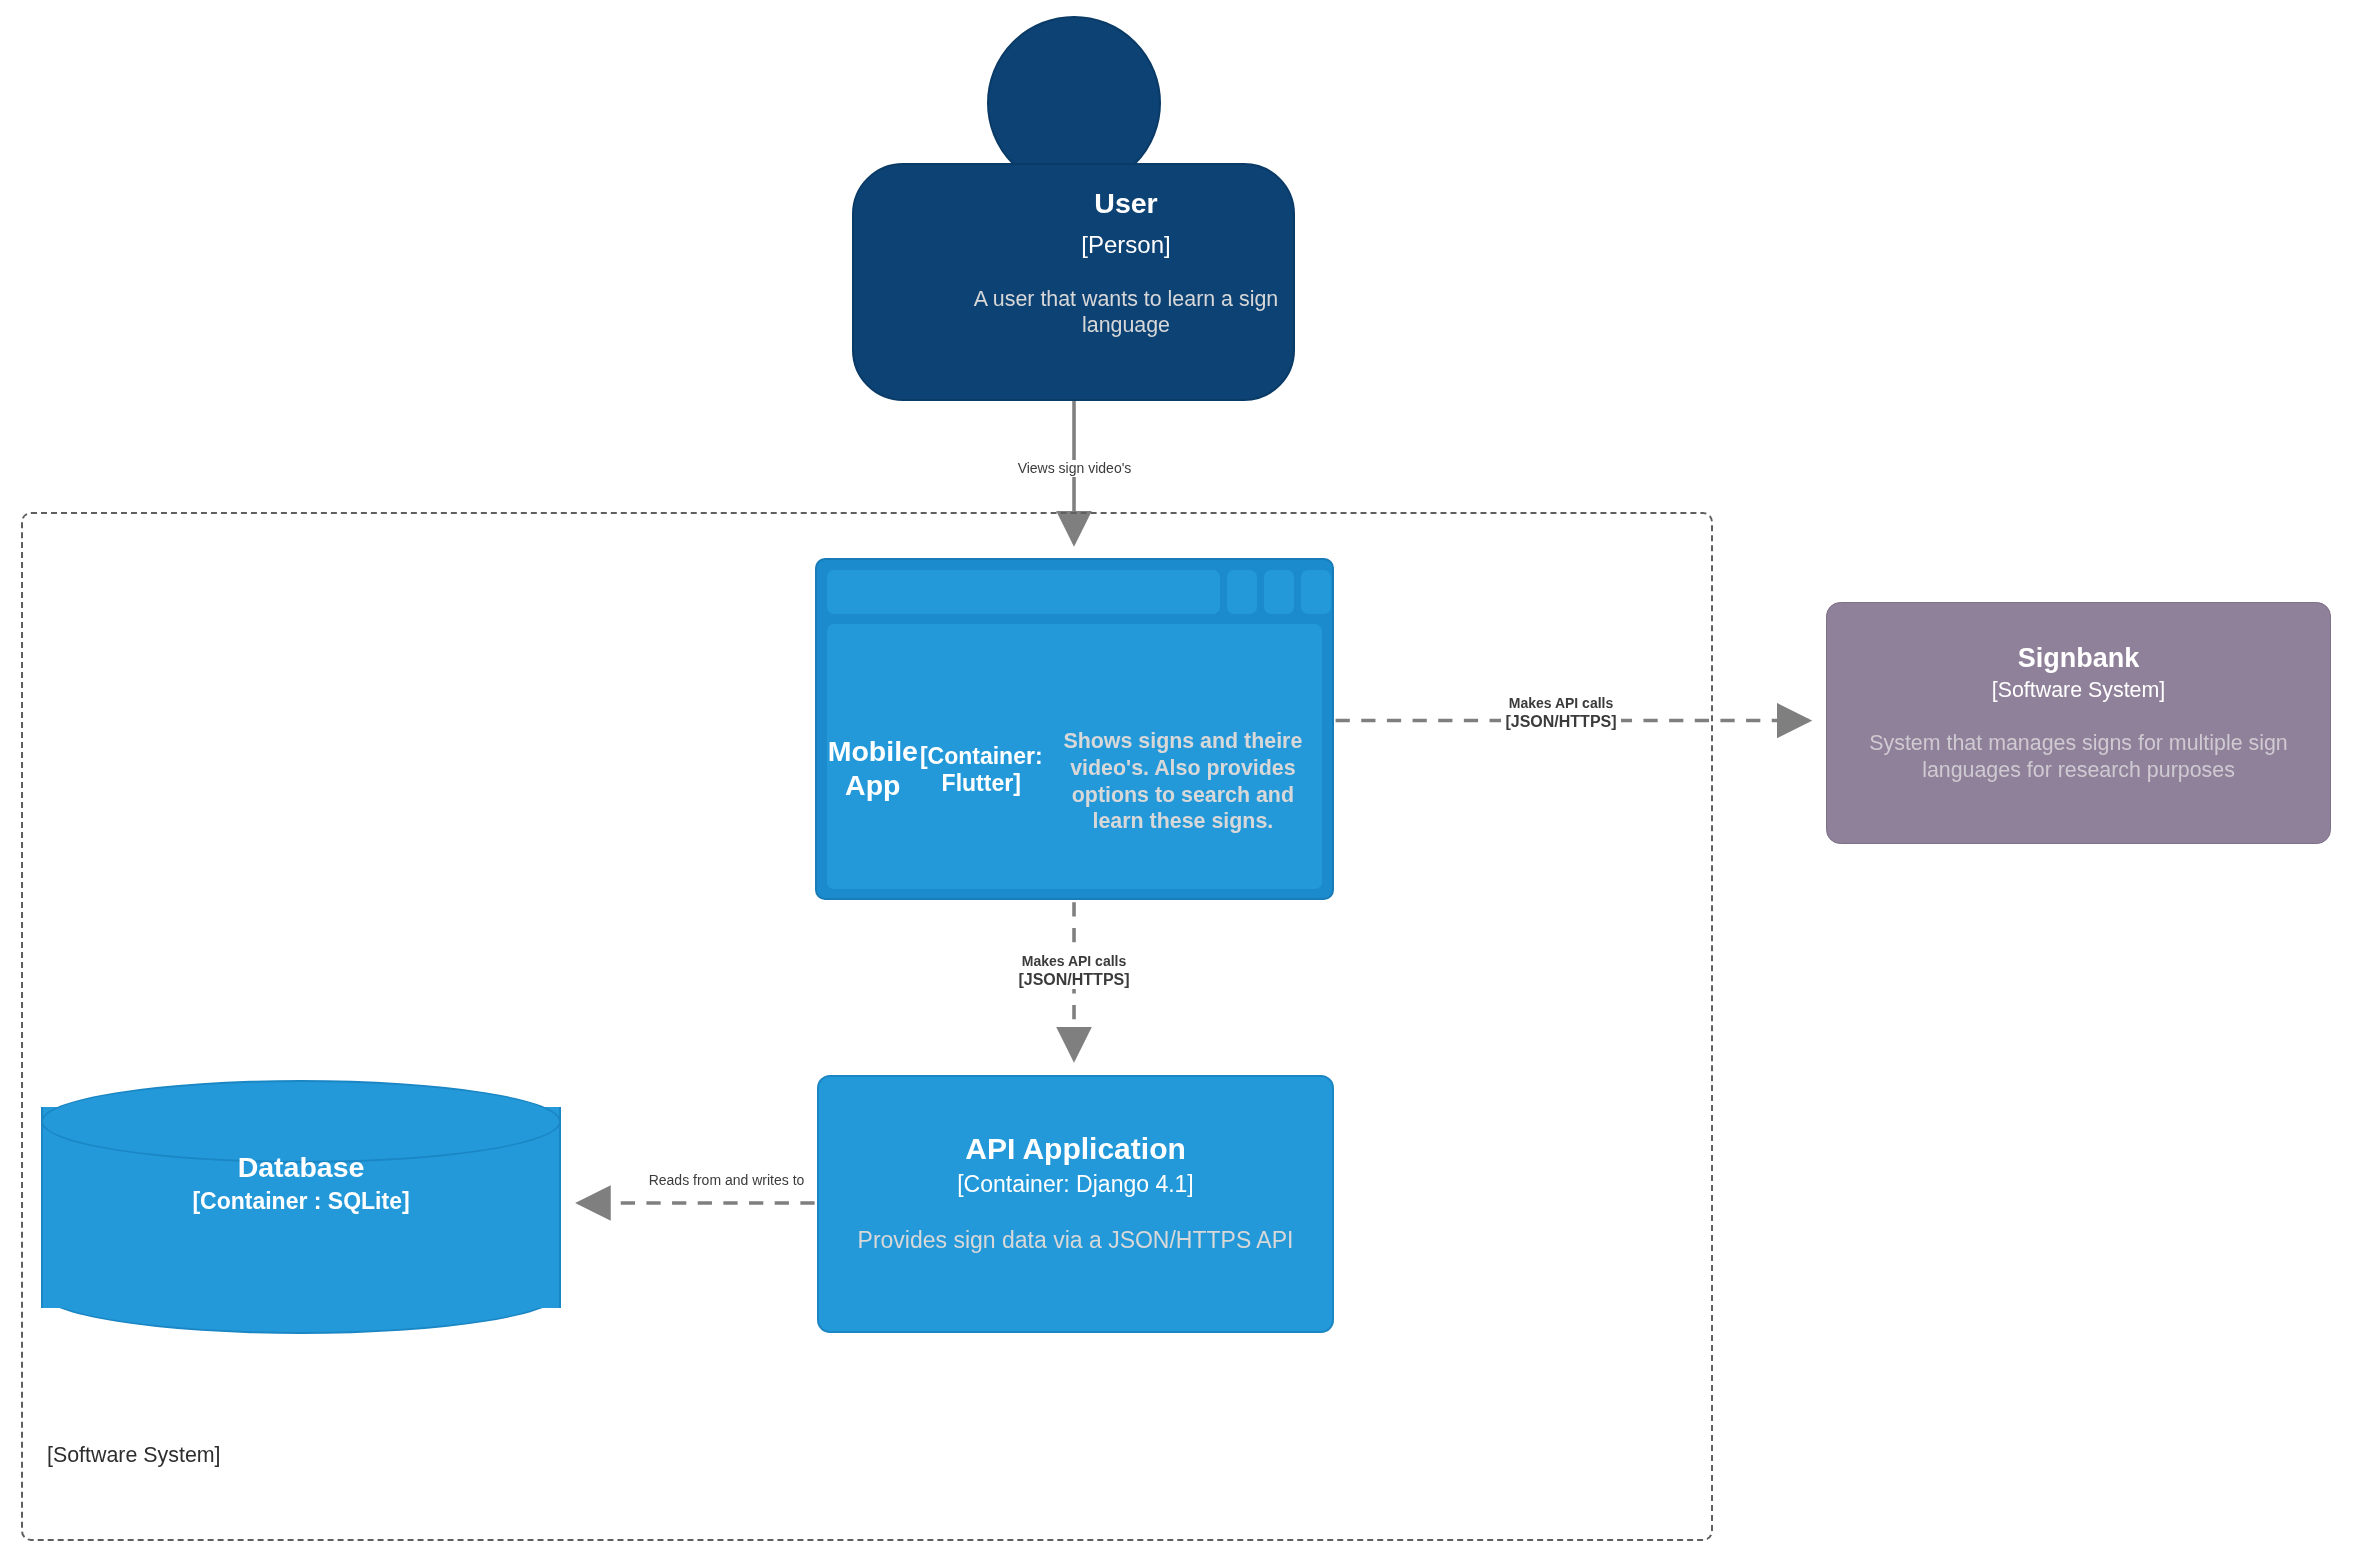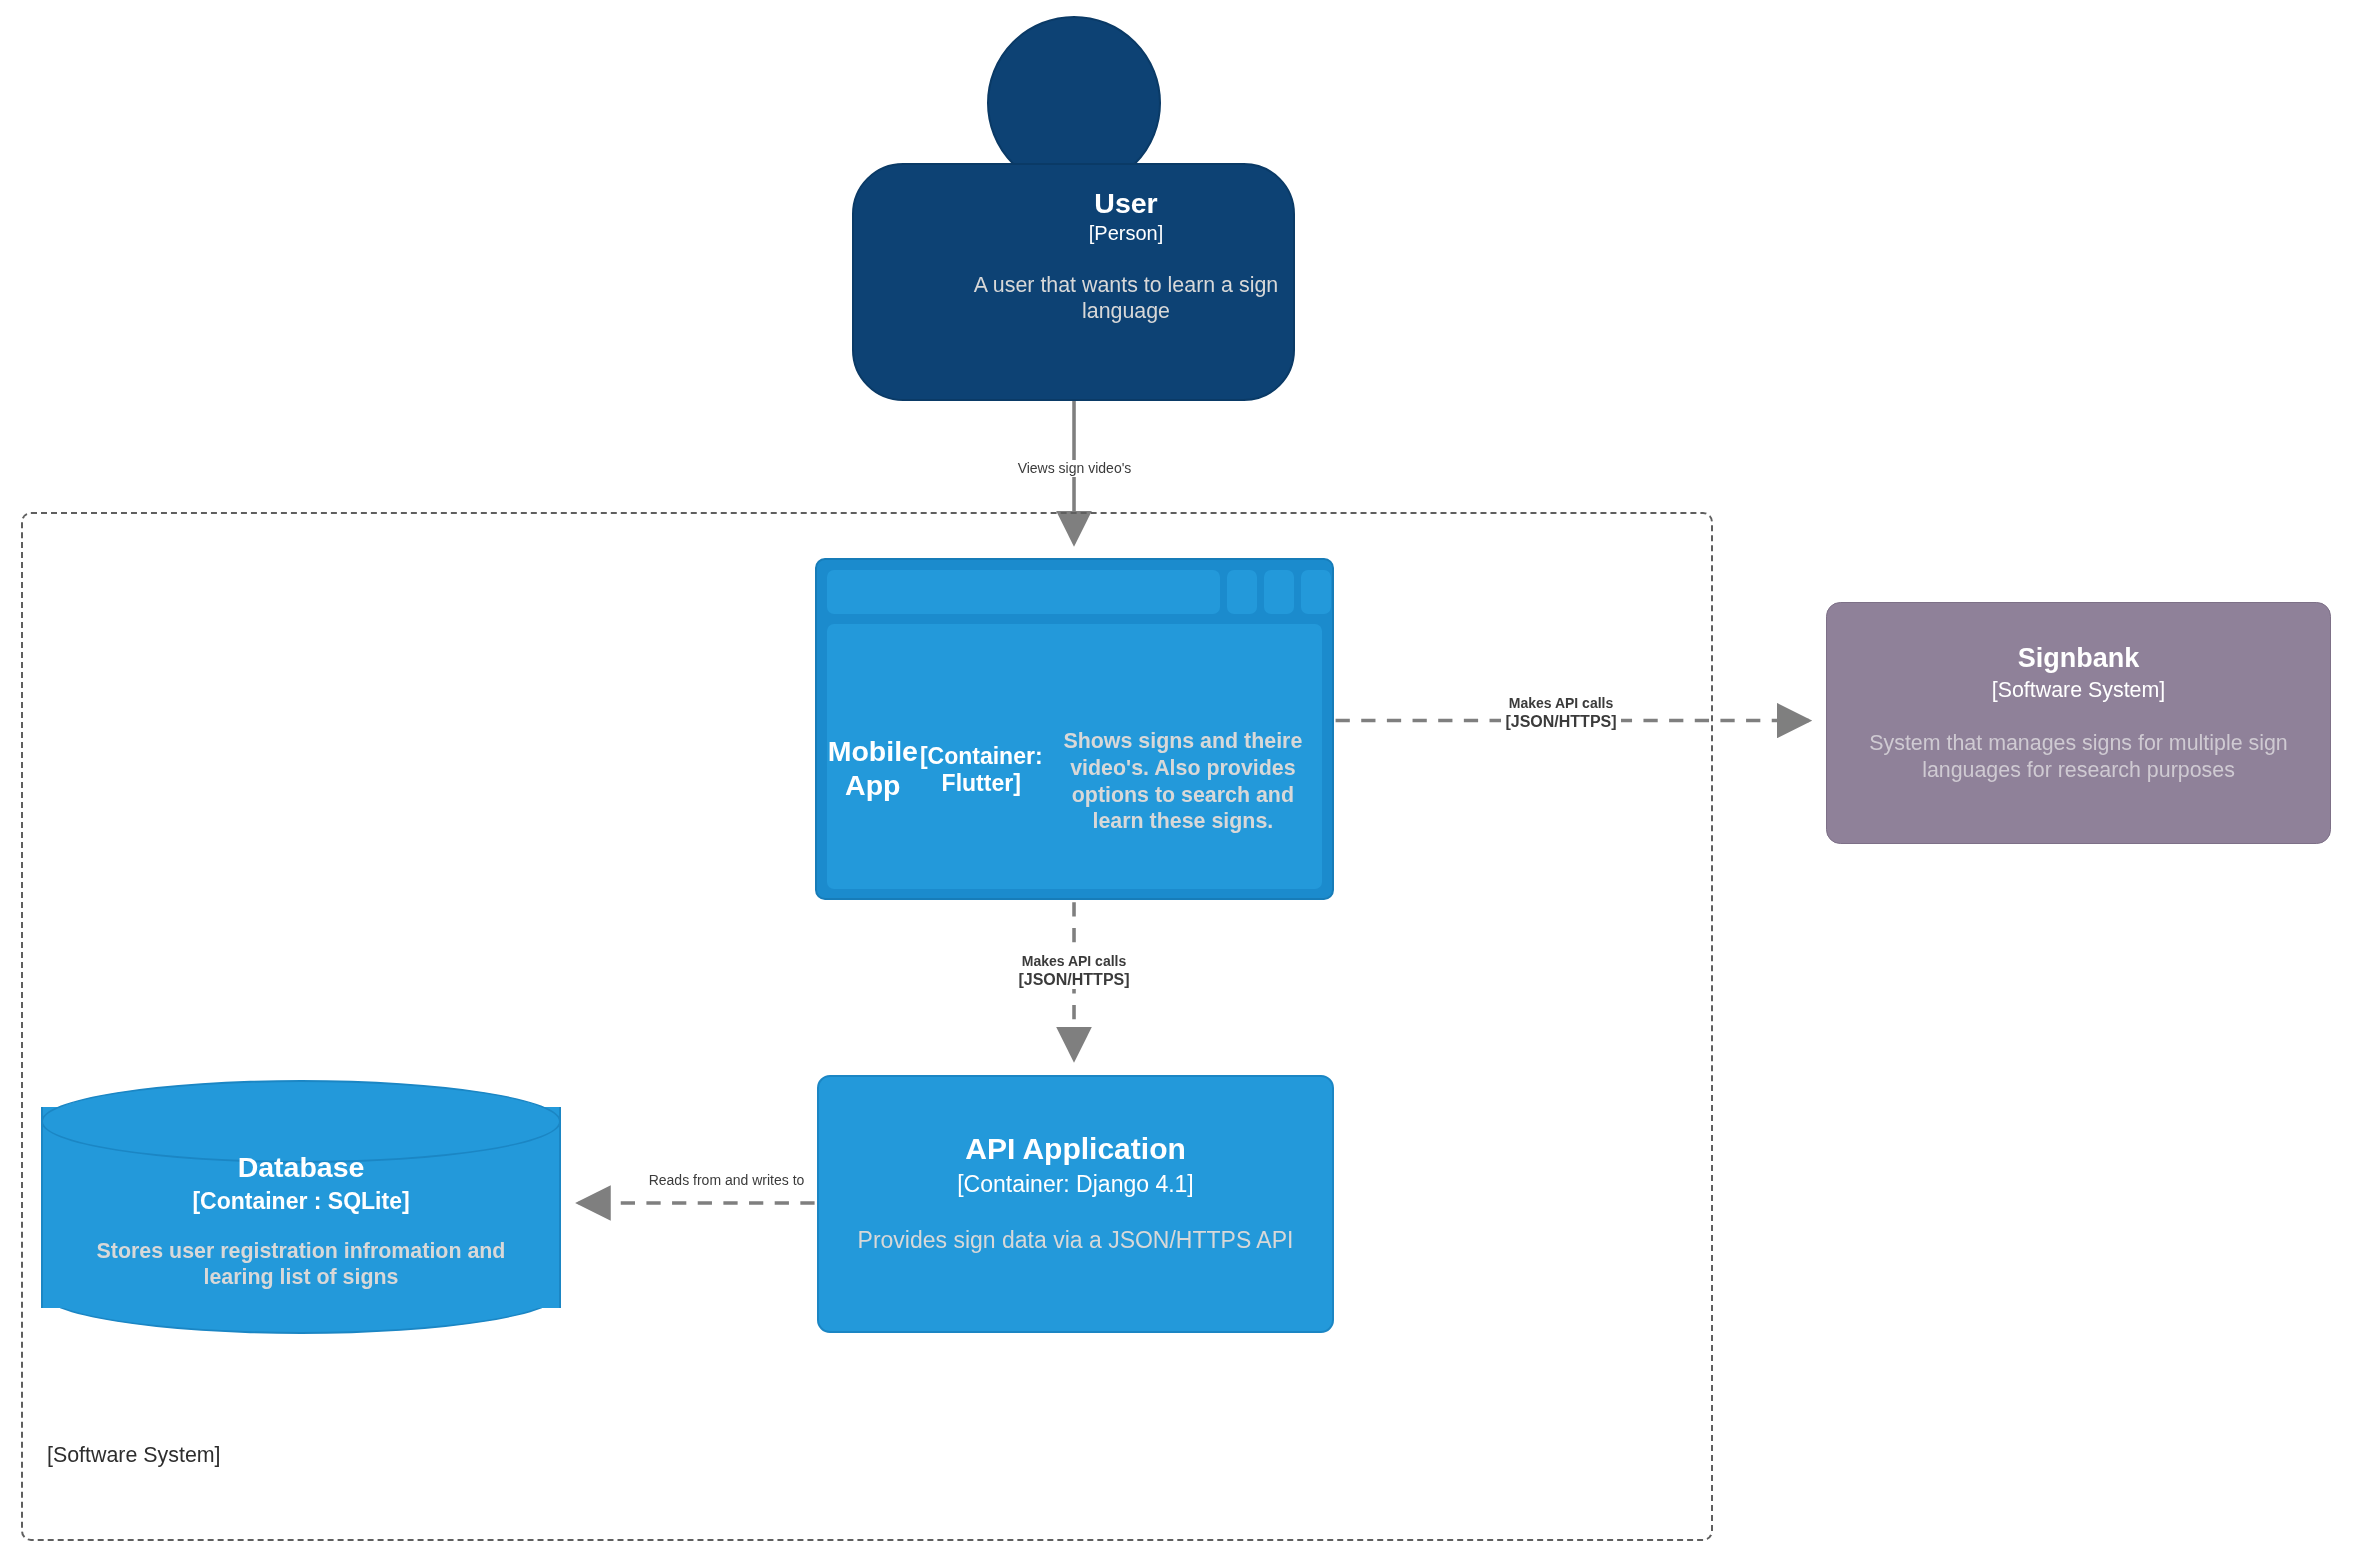--- a/index.html
+++ b/index.html
@@ -72,21 +72,21 @@
     width: 532px;
     height: 238px;
     display: flex;
     flex-direction: column;
     align-items: center;
     justify-content: flex-start;
     padding-top: 24px;
     box-sizing: border-box;
   }
   #person-user .node-title { font-size: 28.5px; }
-  #person-user .node-tech  { font-size: 20px; margin-top: 2px; }
+  #person-user .node-tech  { font-size: 24px; margin-top: 11px; }
   #person-user .node-desc  { font-size: 21.4px; margin-top: 26px; width: 385px; }
 
   
   #node-mobile-app {
     position: absolute;
     left: 815px;
     top: 558px;
     width: 519px;
     height: 342px;
     background: #1b8bcd;
@@ -357,21 +357,20 @@
     <div class="node-desc">Provides sign data via a JSON/HTTPS API</div>
   </div>
 
   <div id="node-database">
     <div class="cyl-bottom"></div>
     <div class="cyl-body"></div>
     <div class="cyl-top"></div>
     <div class="txt">
       <div class="node-title">Database</div>
       <div class="node-tech">[Container : SQLite]</div>
-      <div class="node-desc">Stores user registration infromation and learing list of signs</div>
     </div>
   </div>
 
   <div id="node-signbank">
     <div class="node-title">Signbank</div>
     <div class="node-tech">[Software System]</div>
     <div class="node-desc">System that manages signs for multiple sign languages for research purposes</div>
   </div>
 
   <div class="edge-label" style="left:882px; top:460px; width:385px;">

